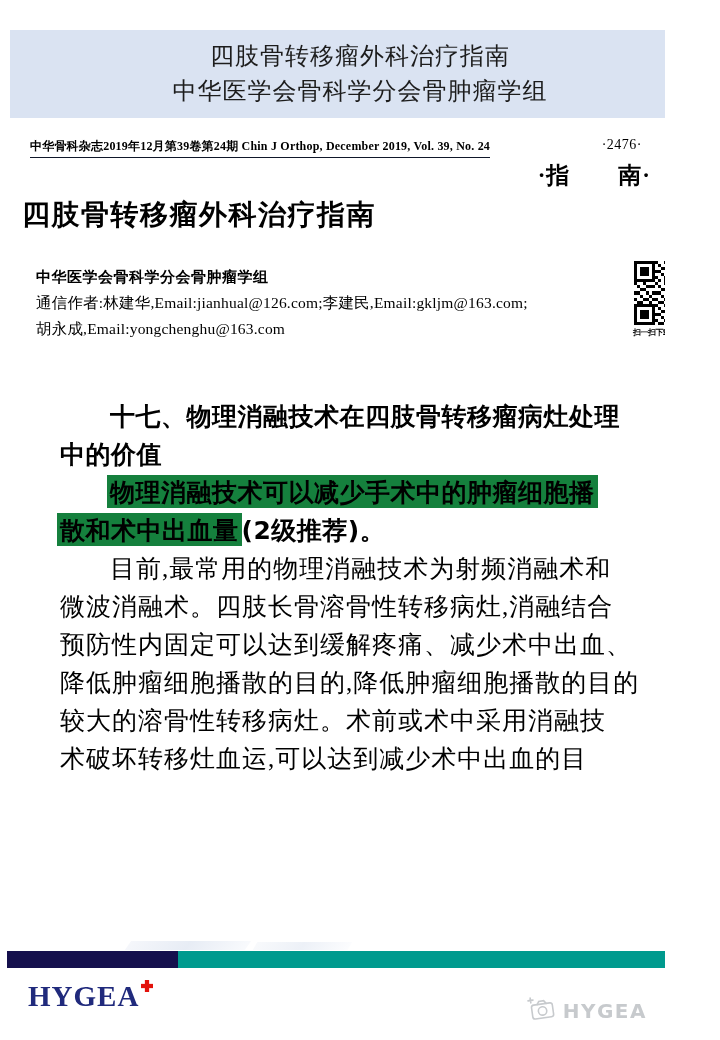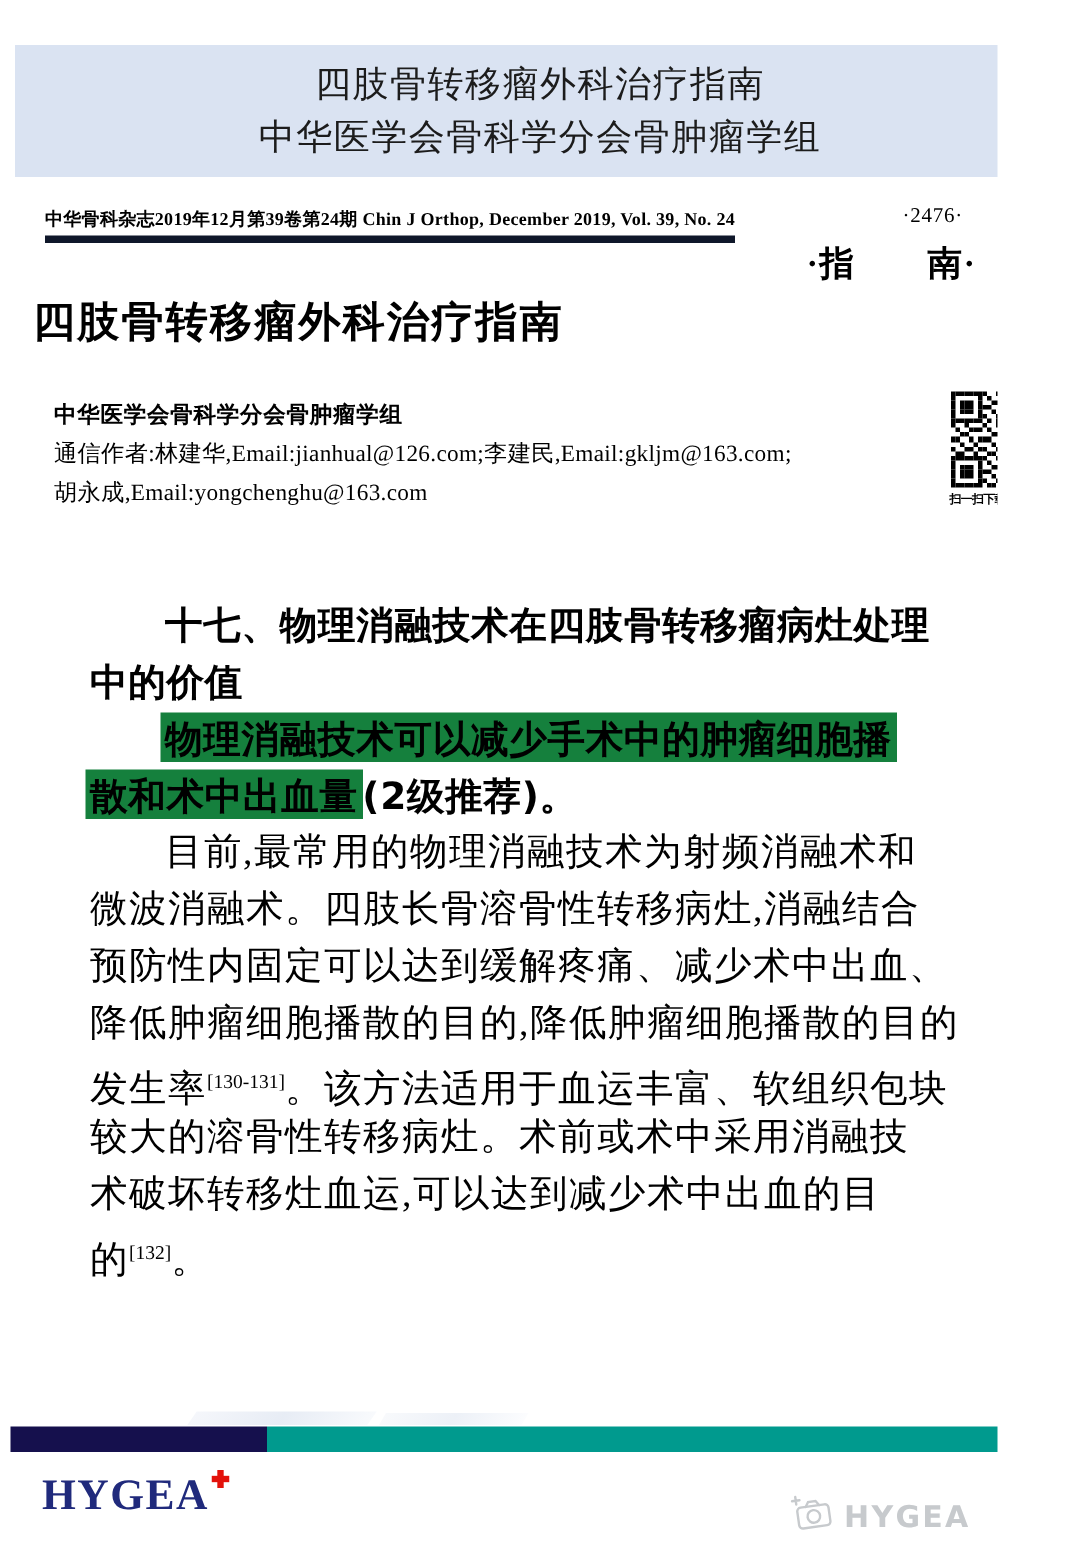--- a/index.html
+++ b/index.html
@@ -13,21 +13,21 @@
     position:absolute; left:10px; top:30px; width:700px; height:88px;
     background:#dae3f2; text-align:center; color:#1c1c1c;
     font-family:"DejaVu Sans", sans-serif;
   }
   .banner-line1 { padding-top:9px; font-size:24px; line-height:34px; letter-spacing:1px; }
   .banner-line2 { font-size:24px; line-height:36px; letter-spacing:1px; }
 
   
   .journal-line {
     position:absolute; left:30px; top:138px; font-size:12px; font-weight:bold;
-    border-bottom:5px solid #0f172a; padding-bottom:2px; letter-spacing:0.2px; white-space:nowrap;
+    border-bottom:1px solid #0f172a; padding-bottom:2px; letter-spacing:0.2px; white-space:nowrap;
   }
   .page-number { position:absolute; right:23px; top:137px; font-size:14px; letter-spacing:0.5px; }
   .section-label {
     position:absolute; right:14px; top:160px; font-size:23px; font-weight:600;
     letter-spacing:1px; white-space:pre;
   }
 
   .title {
     position:absolute; left:22px; top:196px; margin:0;
     font-size:28px; font-weight:600; letter-spacing:1.5px; white-space:nowrap;
@@ -566,24 +566,22 @@
 
   <div id="body-text" class="body-text">
       <div class="line indent"><span class="seg-heading">十七、物理消融技术在四肢骨转移瘤病灶处理</span></div>
       <div class="line"><span class="seg-heading">中的价值</span></div>
       <div class="line indent"><span class="seg-highlight">物理消融技术可以减少手术中的肿瘤细胞播</span></div>
       <div class="line"><span class="seg-highlight">散和术中出血量</span><span class="seg-heading">(2级推荐)。</span></div>
       <div class="line indent"><span>目前,最常用的物理消融技术为射频消融术和</span></div>
       <div class="line"><span>微波消融术。四肢长骨溶骨性转移病灶,消融结合</span></div>
       <div class="line"><span>预防性内固定可以达到缓解疼痛、减少术中出血、</span></div>
       <div class="line"><span>降低肿瘤细胞播散的目的,降低肿瘤细胞播散的目的</span></div>
-      <div class="line"><span>发生率</span><sup>[130-131]</sup><span>。该方法适用于血运丰富、软组织包块</span></div>
       <div class="line"><span>较大的溶骨性转移病灶。术前或术中采用消融技</span></div>
       <div class="line"><span>术破坏转移灶血运,可以达到减少术中出血的目</span></div>
-      <div class="line"><span>的</span><sup>[132]</sup><span>。</span></div>
     </div>
 
   <div class="wisp1"></div>
   <div class="wisp2"></div>
   <div class="bar-navy"></div>
   <div class="bar-teal"></div>
 
   <div class="logo">
     <span>HYGEA</span><span class="cross"><svg width="12" height="12" viewBox="0 0 13 13">
           <rect x="4.2" y="0" width="4.6" height="13" fill="#e3120b"></rect>

